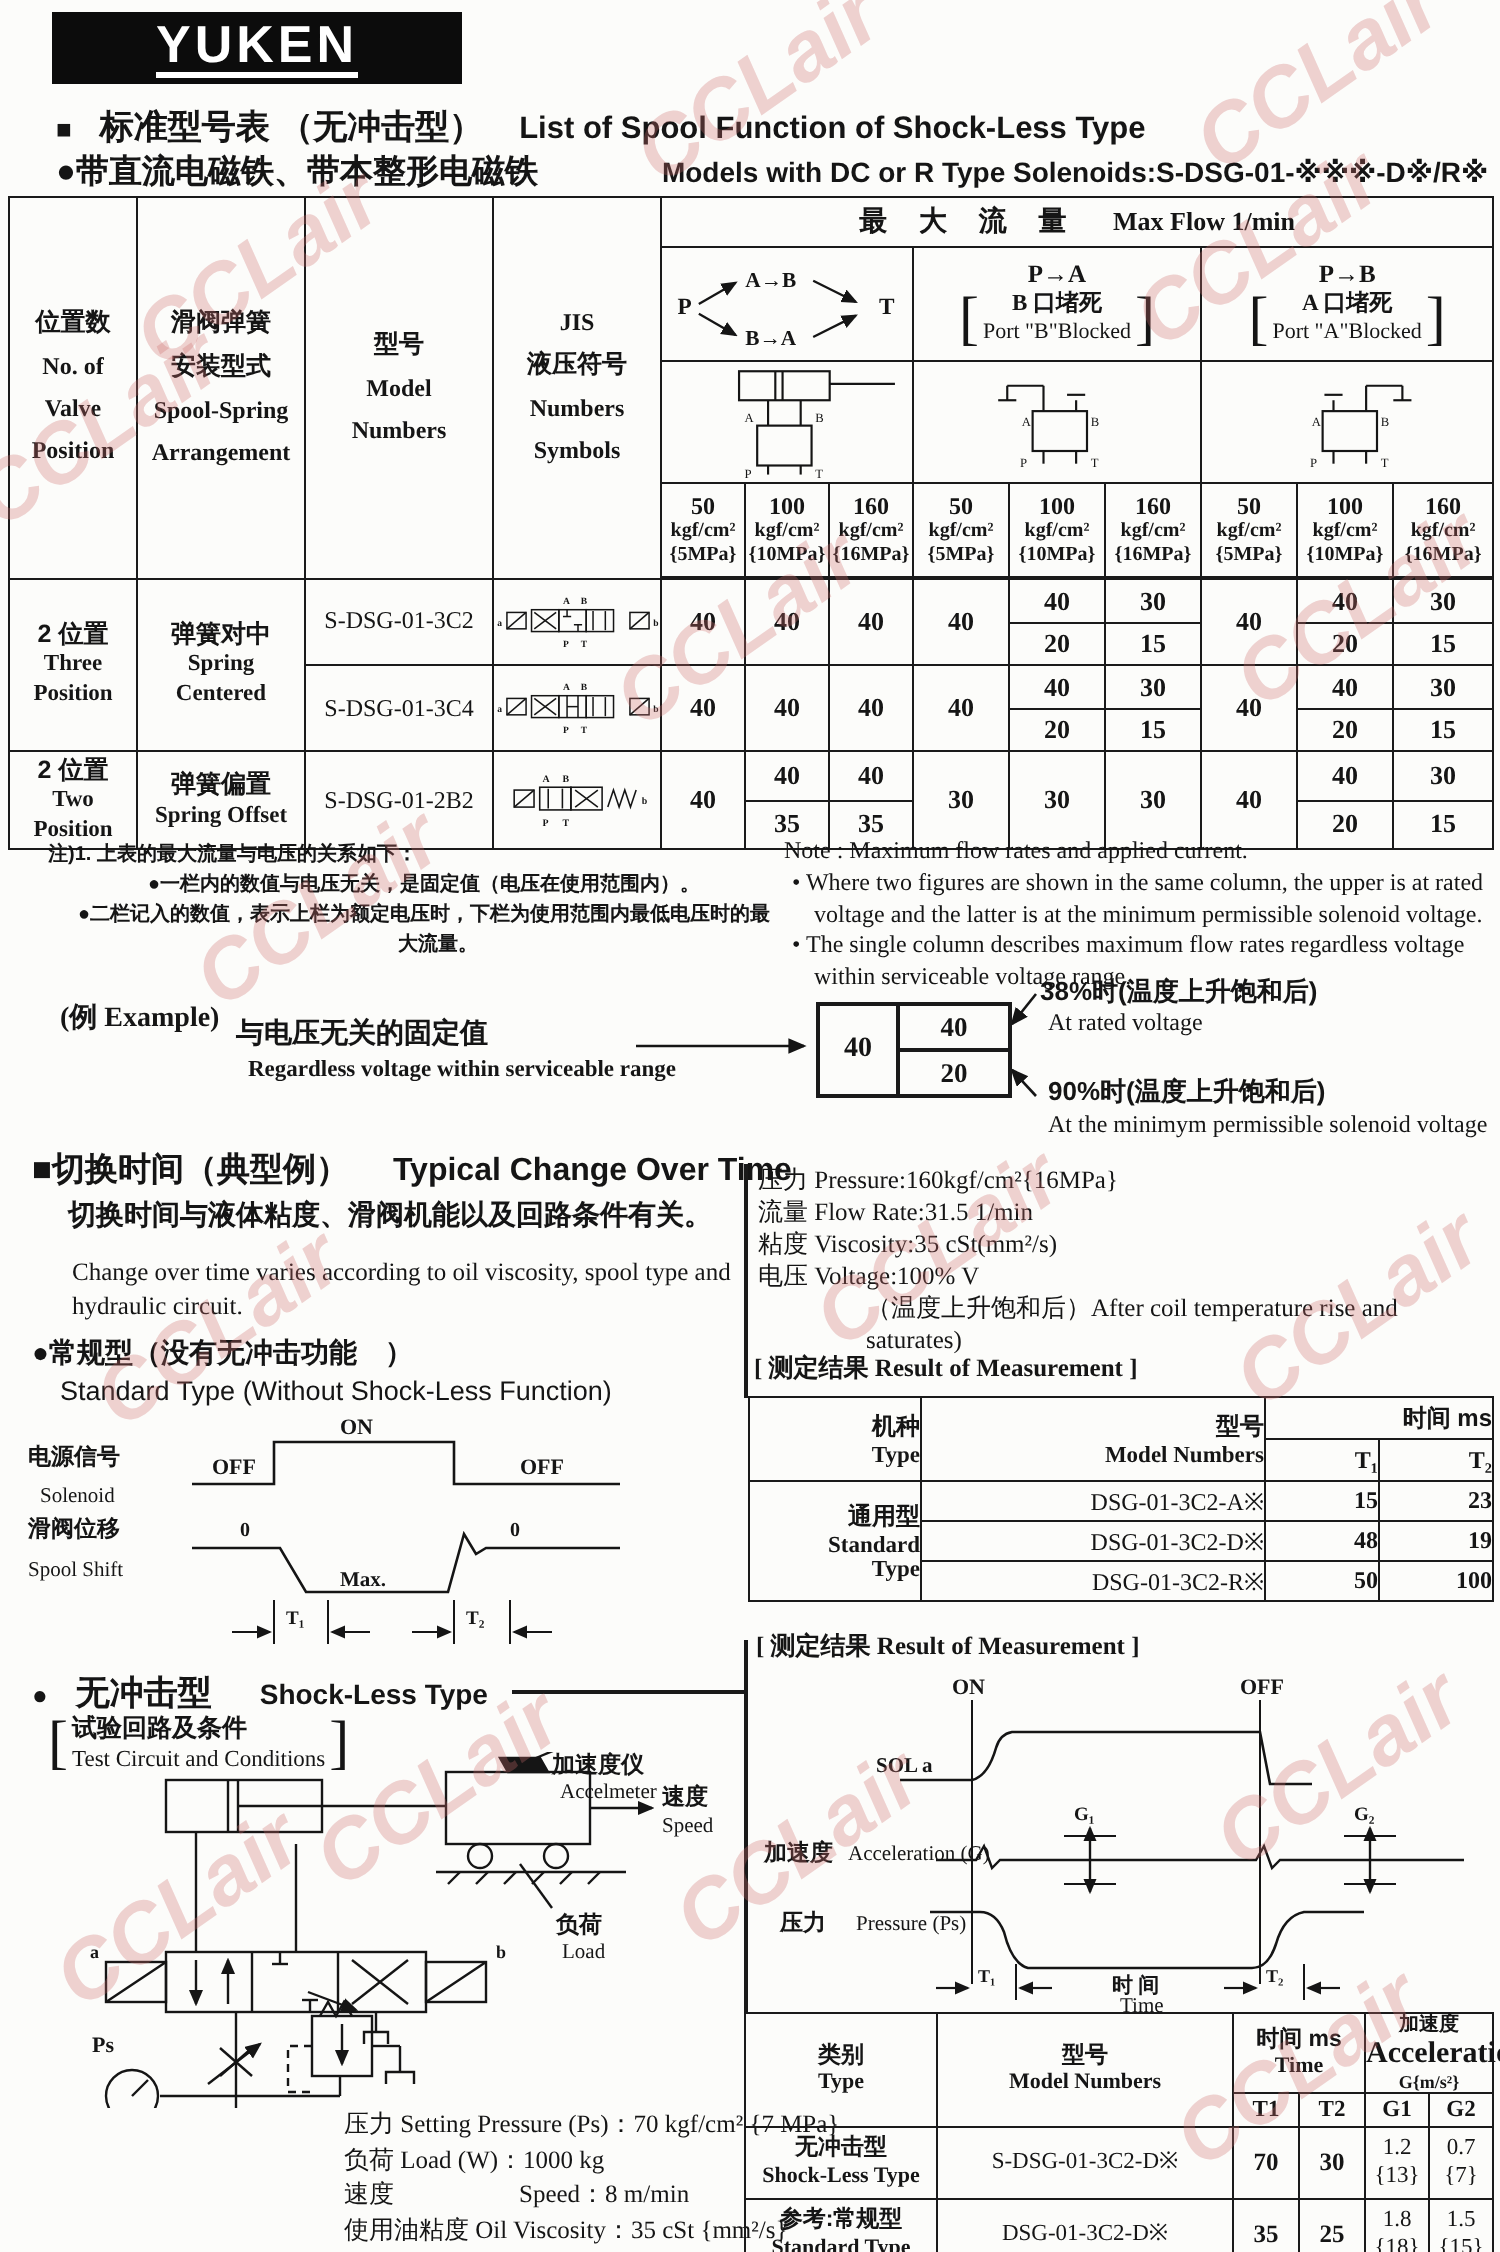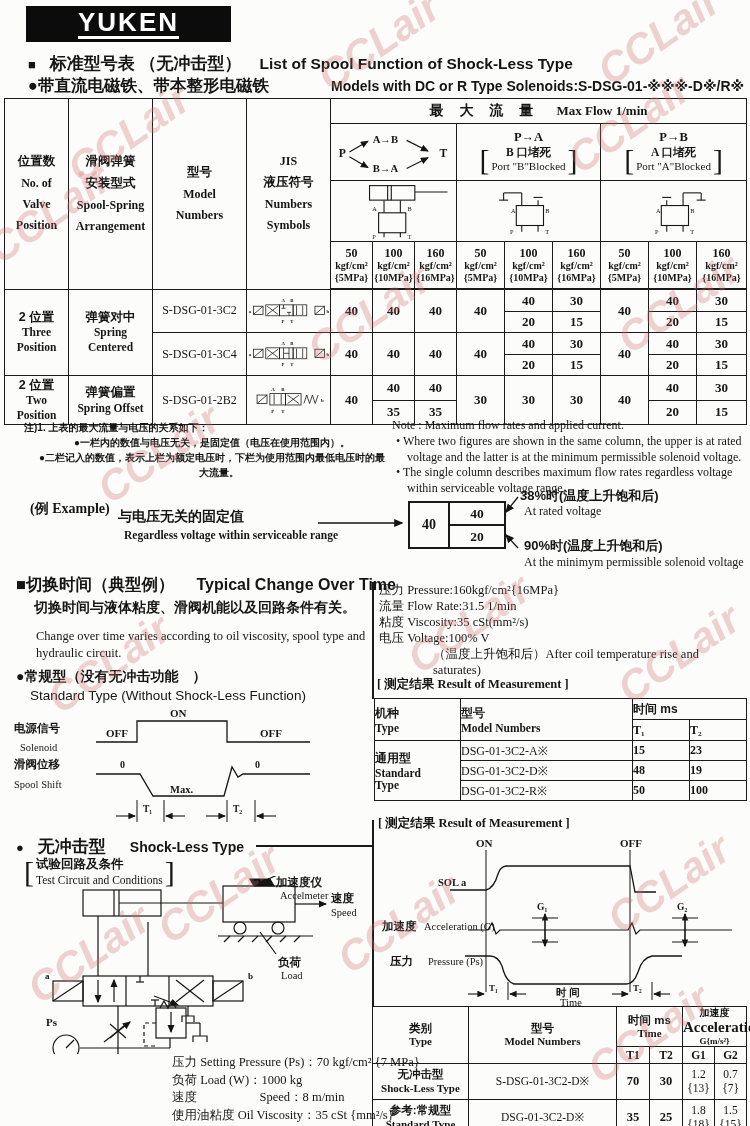--- a/index.html
+++ b/index.html
@@ -82,21 +82,21 @@
   .co-den{left:36px;top:628px;width:332px;font-size:12.5px;line-height:1.35;}
   .co-szh{left:16px;top:668px;font-size:14px;}
   .co-sen{left:30px;top:688px;font-family:"Liberation Sans","DejaVu Sans",sans-serif;font-weight:normal;font-size:13.5px;}
   .tc-line{left:372px;top:582px;width:1.5px;height:117px;background:#1a1a1a;}
   .tc{left:379px;top:582px;width:368px;font-size:12.5px;line-height:16px;}
   .tc .tt{font-weight:bold;}
   .tc .ind{padding-left:54px;}
   .tc-res{left:377px;top:676px;font-size:12.5px;font-weight:bold;}
   
   table.st{left:374px;top:698px;position:absolute;border-collapse:collapse;table-layout:fixed;width:372px;border:1.5px solid #1a1a1a;}
-  table.st td{border:1px solid #1a1a1a;text-align:left;vertical-align:middle;font-size:12px;padding:0;}
+  table.st td{border:1px solid #1a1a1a;text-align:right;vertical-align:middle;font-size:12px;padding:0;}
   table.st tr.h td{font-weight:bold;height:20px;}
   table.st td .zh{font-size:12px;}
   table.st td .en{font-weight:bold;font-size:11.5px;}
   table.st tr.d td{height:19px;}
   table.st td.mdl{font-size:12px;}
   table.st td.num{font-weight:bold;}
   table.st tr.h2 td{border-bottom:1.6px solid #1a1a1a;}
   
   .sl-h{left:16px;top:835px;white-space:nowrap;}
   .sl-h .bu{font-size:13px;margin-right:14px;}

